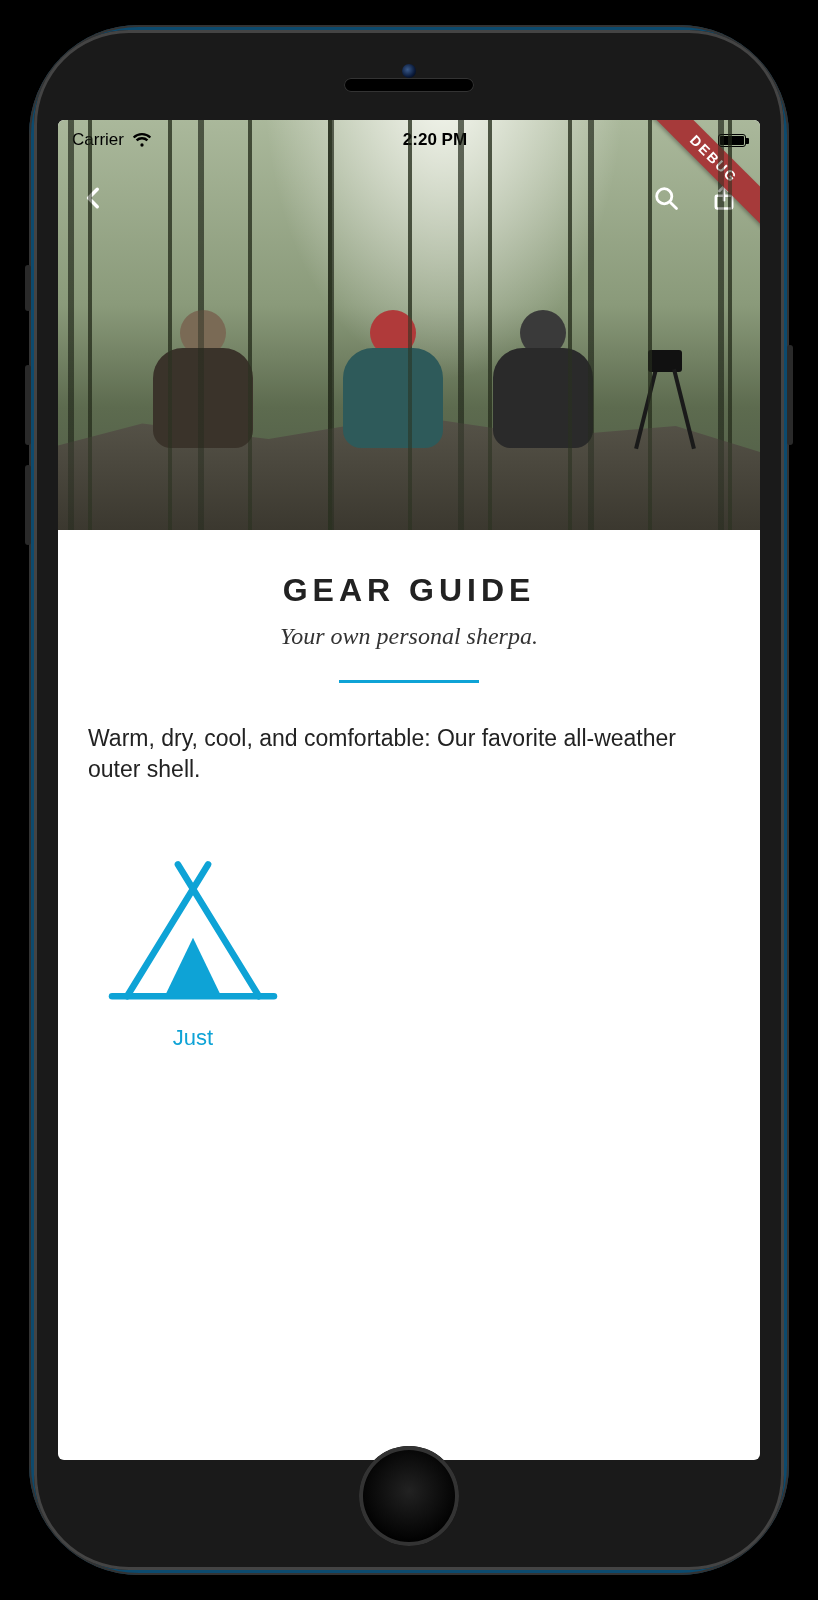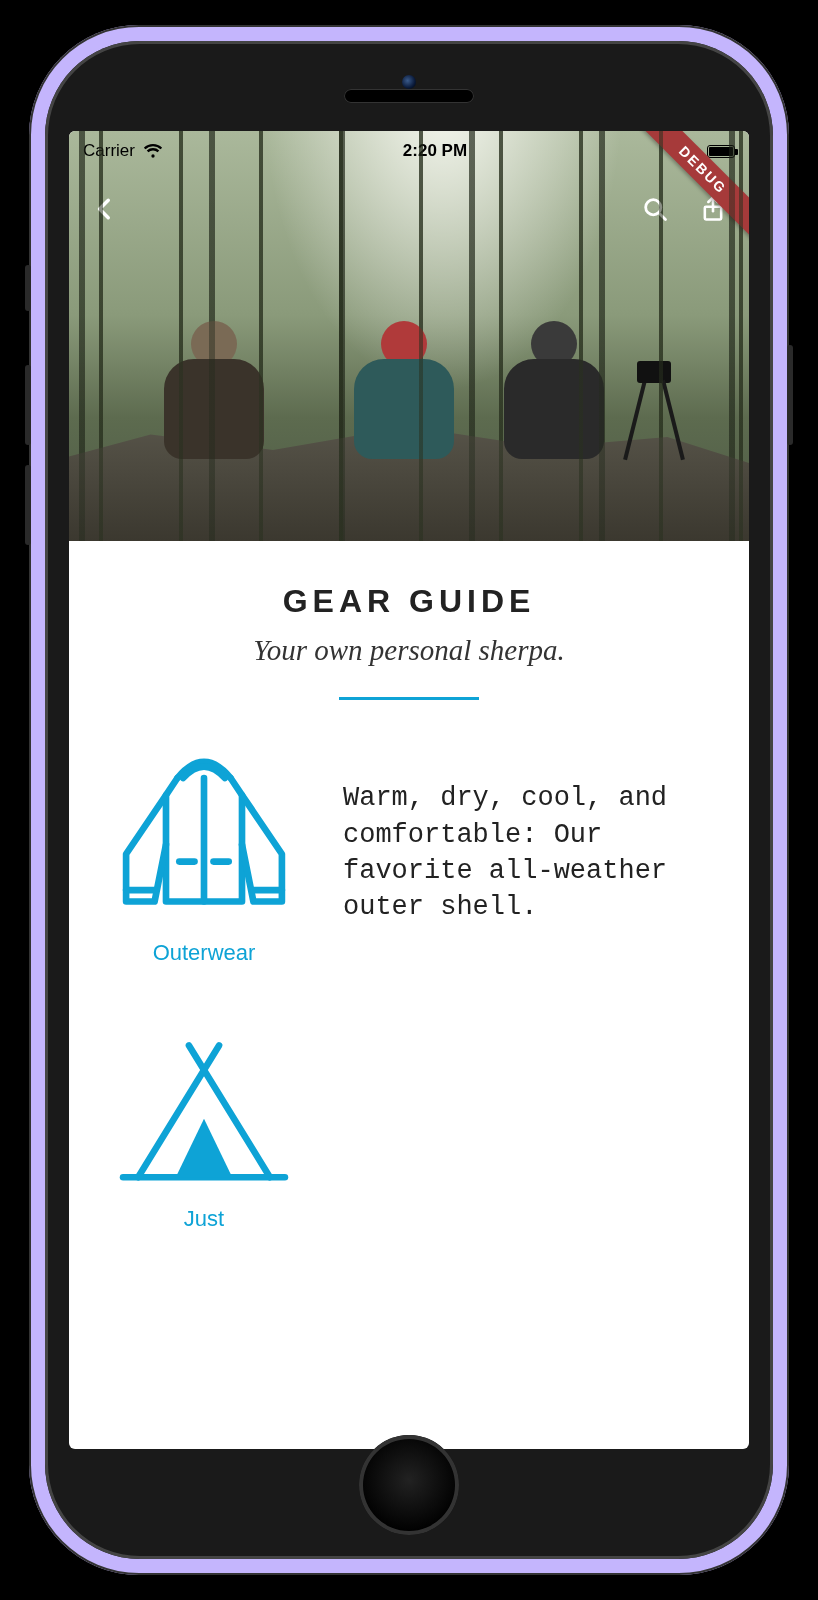--- a/index.html
+++ b/index.html
@@ -12,23 +12,23 @@
     font-family: -apple-system, "Helvetica Neue", Arial, sans-serif;
     width: 818px;
     height: 1600px;
     overflow: hidden;
   }
 
   
   .device {
     width: 760px;
     height: 1550px;
-    background: #c4b5fd;
+    background: #0c4a6e;
     border-radius: 110px;
-    padding: 16px;
+    padding: 5px;
     box-shadow: inset 0 0 0 2px #333, 0 0 20px #000;
     position: relative;
   }
   .device-inner {
     width: 100%;
     height: 100%;
     background: #1a1a1a;
     border-radius: 95px;
     padding: 90px 24px 110px 24px;
     position: relative;
@@ -176,21 +176,21 @@
     text-align: center;
     font-size: 32px;
     font-weight: 700;
     letter-spacing: 5px;
     color: #222;
   }
   .subtitle {
     text-align: center;
     font-family: Georgia, "Times New Roman", serif;
     font-style: italic;
-    font-size: 29px;
+    font-size: 24px;
     color: #333;
     margin-top: 14px;
   }
   .rule {
     width: 140px; height: 3px;
     background: #0ea3d6;
     margin: 30px auto 40px auto;
   }
 
   .item {
@@ -207,22 +207,22 @@
   }
   .item .icon-col svg { display:block; }
   .item .icon-label {
     margin-top: 10px;
     color: #0ea3d6;
     font-size: 22px;
     font-family: -apple-system, "Helvetica Neue", Arial, sans-serif;
   }
   .item .desc {
     flex: 1;
-    font-family: Liberation Mono, monospace;
-    font-size: 27px;
+    font-family: Liberation Sans, sans-serif;
+    font-size: 23px;
     line-height: 1.35;
     color: #222;
   }
 </style>
 </head>
 <body>
 
 <div class="device">
   <div class="side-btn mute"></div>
   <div class="side-btn volup"></div>
@@ -297,45 +297,20 @@
           <span>DEBUG</span>
         </div>
       </div>
 
       <div class="content">
         <h1 class="title">GEAR GUIDE</h1>
         <div class="subtitle">Your own personal sherpa.</div>
         <div class="rule"></div>
 
         <div class="item">
-          <div class="icon-col">
-            <span>
-              <svg viewBox="0 0 200 200" width="190" height="190">
-                <g fill="none" stroke="#0ea3d6" stroke-width="7" stroke-linecap="round" stroke-linejoin="round">
-
-                  <path d="M72 40 Q100 6 128 40"></path>
-                  <path d="M78 40 Q100 16 122 40"></path>
-
-                  <path d="M72 40 L60 58 L60 170 L140 170 L140 58 L128 40"></path>
-
-                  <path d="M60 58 L18 120 L18 170 L48 170 L60 110"></path>
-                  <path d="M140 58 L182 120 L182 170 L152 170 L140 110"></path>
-
-                  <line x1="100" y1="40" x2="100" y2="170"></line>
-
-                  <line x1="74" y1="128" x2="90" y2="128"></line>
-                  <line x1="110" y1="128" x2="126" y2="128"></line>
-
-                  <line x1="18" y1="158" x2="48" y2="158"></line>
-                  <line x1="152" y1="158" x2="182" y2="158"></line>
-                </g>
-              </svg>
-            </span>
-            <div class="icon-label">Outerwear</div>
-          </div>
           <div class="desc">Warm, dry, cool, and comfortable: Our favorite all-weather outer shell.</div>
         </div>
 
         <div class="item">
           <div class="icon-col">
             <span>
               <svg viewBox="0 0 200 170" width="190" height="160">
                 <g stroke="#0ea3d6" stroke-width="7" stroke-linecap="round" stroke-linejoin="round" fill="none">
 
                   <line x1="84" y1="10" x2="170" y2="150"></line>

